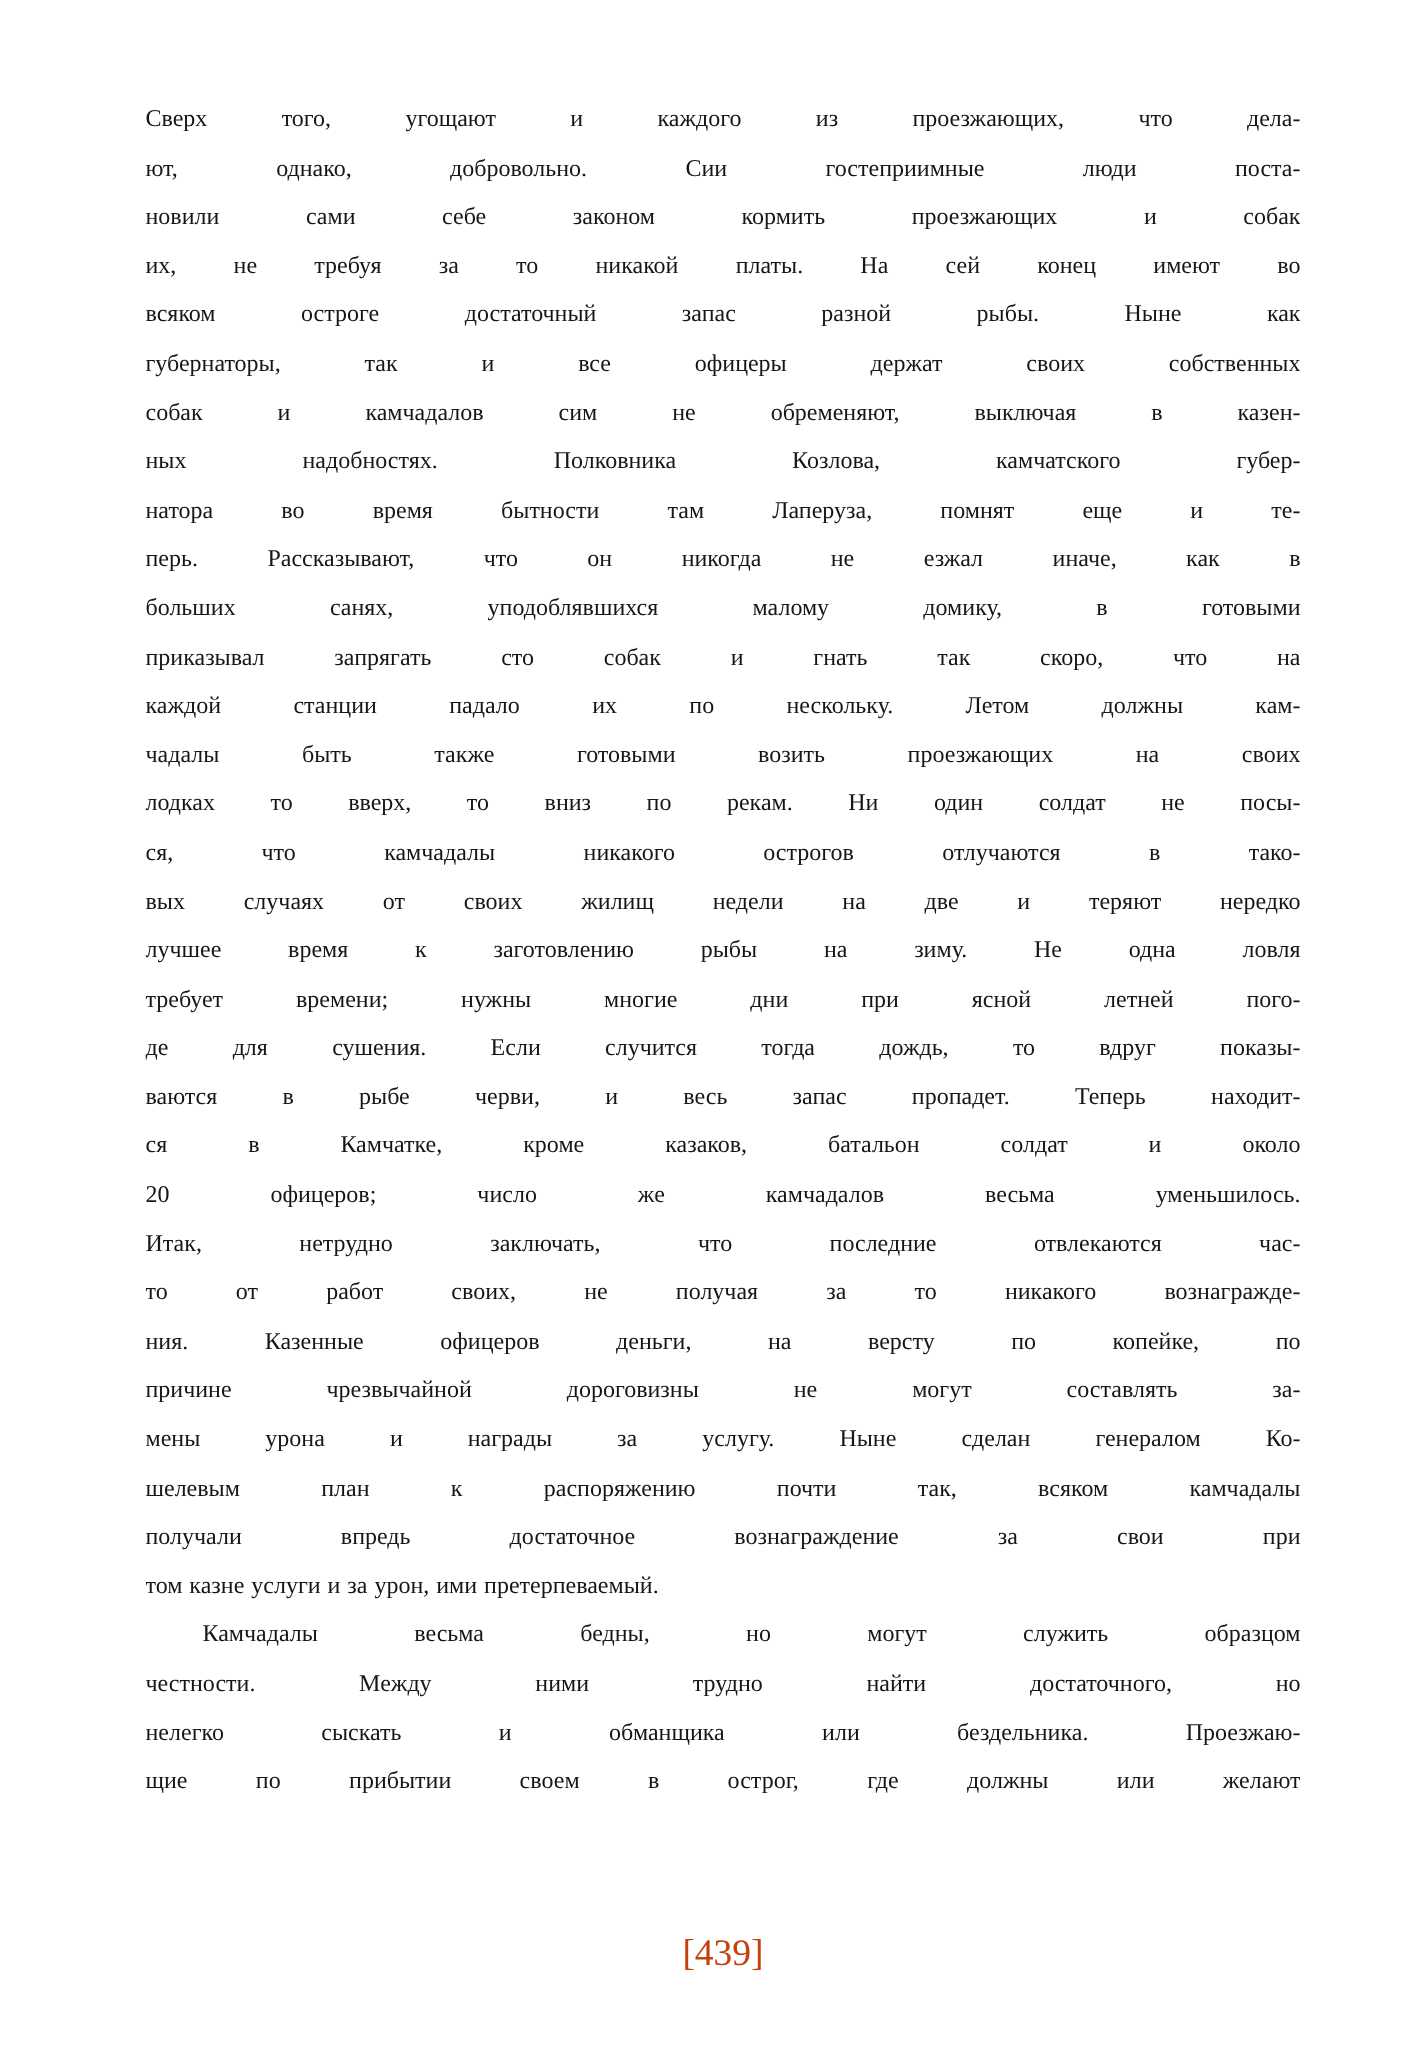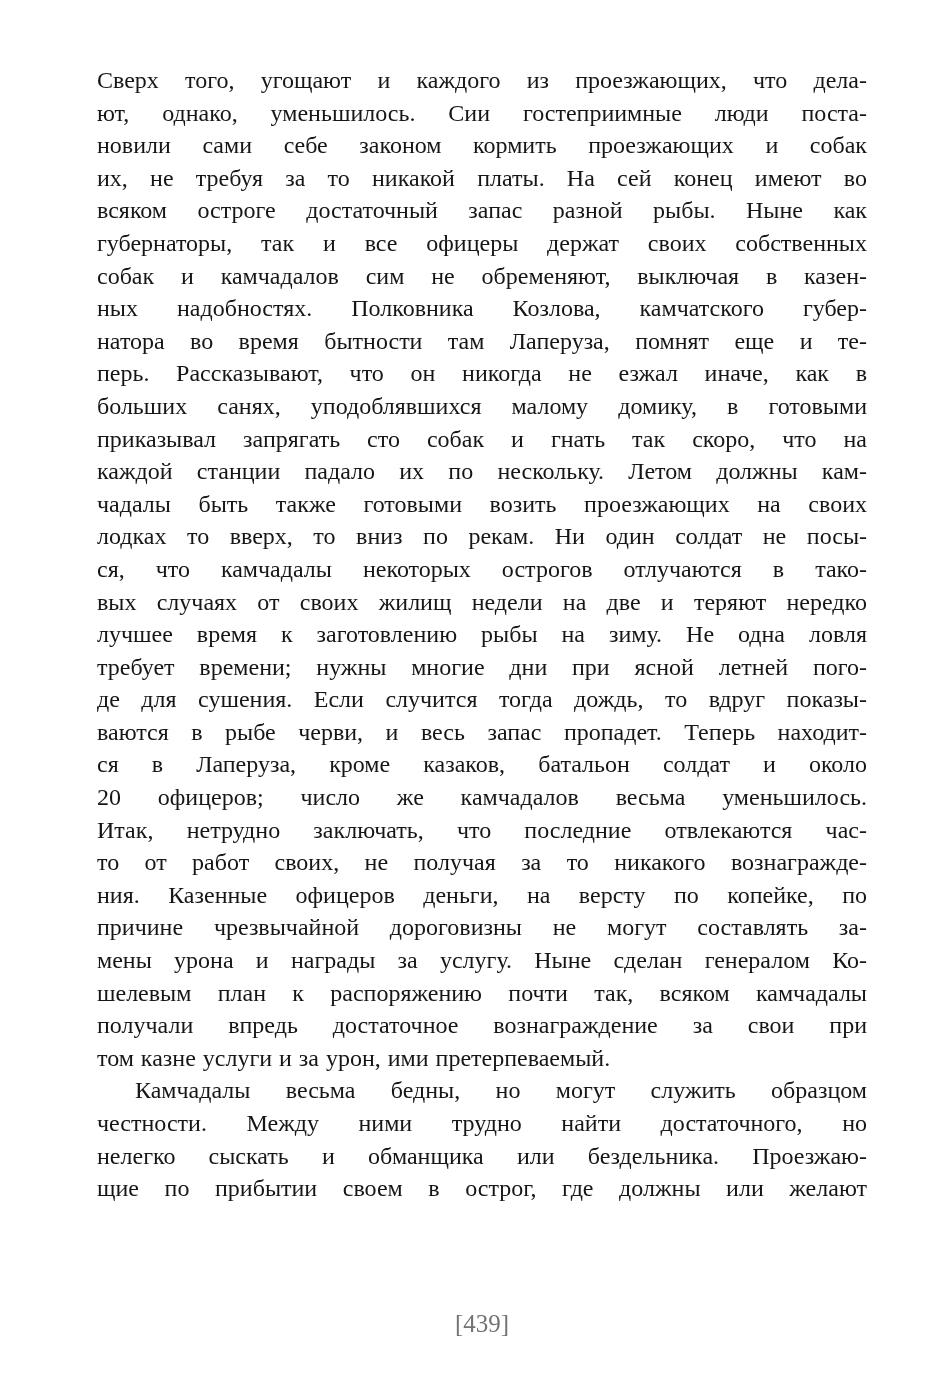--- a/index.html
+++ b/index.html
@@ -23,21 +23,21 @@
     height: 1376px;
     background: #ffffff;
   }
   .text-block {
     position: absolute;
     left: 97px;
     top: 64px;
     width: 770px;
   }
   .line {
-    font-size: 24px;
+    font-size: 16px;
     line-height: 32.6px;
     height: 32.6px;
     text-align: justify;
     text-align-last: justify;
     word-spacing: 0.04em;
     white-space: normal;
     overflow: hidden;
   }
   .line.unjustified-last {
     text-align-last: left;
@@ -46,51 +46,50 @@
     text-indent: 38px;
   }
   .folio {
     position: absolute;
     left: 97px;
     top: 1288px;
     width: 770px;
     text-align: center;
     font-size: 25px;
     line-height: 30px;
-    color: #737373;
-    margin-top: 21px;
+    color: #c2410c;
   }
 </style>
 </head>
 <body>
 
 <div class="page">
   <div class="text-block" id="text-block">
       <div class="line">Сверх того, угощают и каждого из проезжающих, что дела-</div>
-      <div class="line">ют, однако, уменьшилось. Сии гостеприимные люди поста-</div>
+      <div class="line">ют, однако, добровольно. Сии гостеприимные люди поста-</div>
       <div class="line">новили сами себе законом кормить проезжающих и собак</div>
       <div class="line">их, не требуя за то никакой платы. На сей конец имеют во</div>
       <div class="line">всяком остроге достаточный запас разной рыбы. Ныне как</div>
       <div class="line">губернаторы, так и все офицеры держат своих собственных</div>
       <div class="line">собак и камчадалов сим не обременяют, выключая в казен-</div>
       <div class="line">ных надобностях. Полковника Козлова, камчатского губер-</div>
       <div class="line">натора во время бытности там Лаперуза, помнят еще и те-</div>
       <div class="line">перь. Рассказывают, что он никогда не езжал иначе, как в</div>
       <div class="line">больших санях, уподоблявшихся малому домику, в готовыми</div>
       <div class="line">приказывал запрягать сто собак и гнать так скоро, что на</div>
       <div class="line">каждой станции падало их по нескольку. Летом должны кам-</div>
       <div class="line">чадалы быть также готовыми возить проезжающих на своих</div>
       <div class="line">лодках то вверх, то вниз по рекам. Ни один солдат не посы-</div>
-      <div class="line">ся, что камчадалы некоторых острогов отлучаются в тако-</div>
+      <div class="line">ся, что камчадалы никакого острогов отлучаются в тако-</div>
       <div class="line">вых случаях от своих жилищ недели на две и теряют нередко</div>
       <div class="line">лучшее время к заготовлению рыбы на зиму. Не одна ловля</div>
       <div class="line">требует времени; нужны многие дни при ясной летней пого-</div>
       <div class="line">де для сушения. Если случится тогда дождь, то вдруг показы-</div>
       <div class="line">ваются в рыбе черви, и весь запас пропадет. Теперь находит-</div>
-      <div class="line">ся в Лаперуза, кроме казаков, батальон солдат и около</div>
+      <div class="line">ся в Камчатке, кроме казаков, батальон солдат и около</div>
       <div class="line">20 офицеров; число же камчадалов весьма уменьшилось.</div>
       <div class="line">Итак, нетрудно заключать, что последние отвлекаются час-</div>
       <div class="line">то от работ своих, не получая за то никакого вознагражде-</div>
       <div class="line">ния. Казенные офицеров деньги, на версту по копейке, по</div>
       <div class="line">причине чрезвычайной дороговизны не могут составлять за-</div>
       <div class="line">мены урона и награды за услугу. Ныне сделан генералом Ко-</div>
       <div class="line">шелевым план к распоряжению почти так, всяком камчадалы</div>
       <div class="line">получали впредь достаточное вознаграждение за свои при</div>
       <div class="line unjustified-last">том казне услуги и за урон, ими претерпеваемый.</div>
       <div class="line first-indent">Камчадалы весьма бедны, но могут служить образцом</div>

